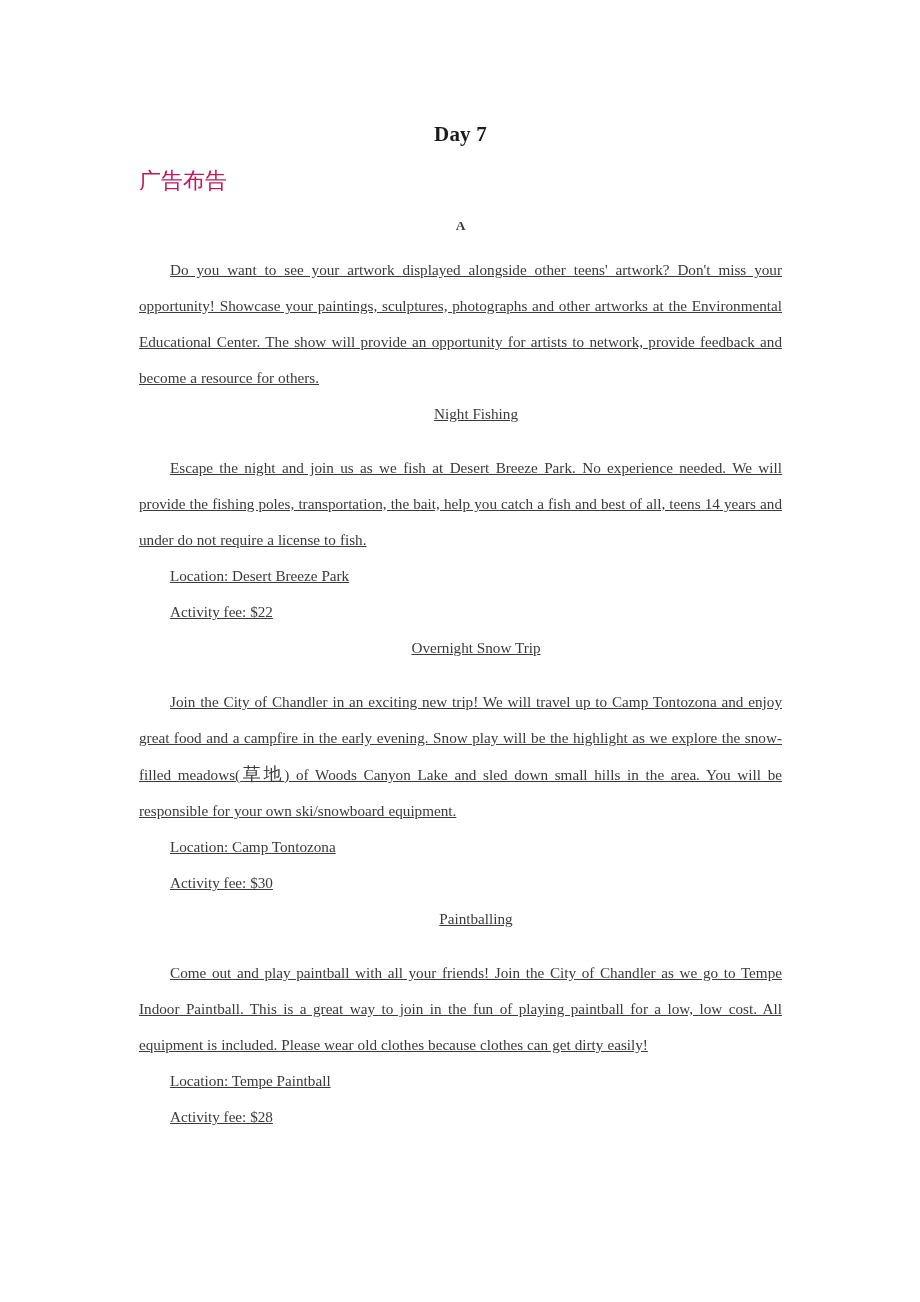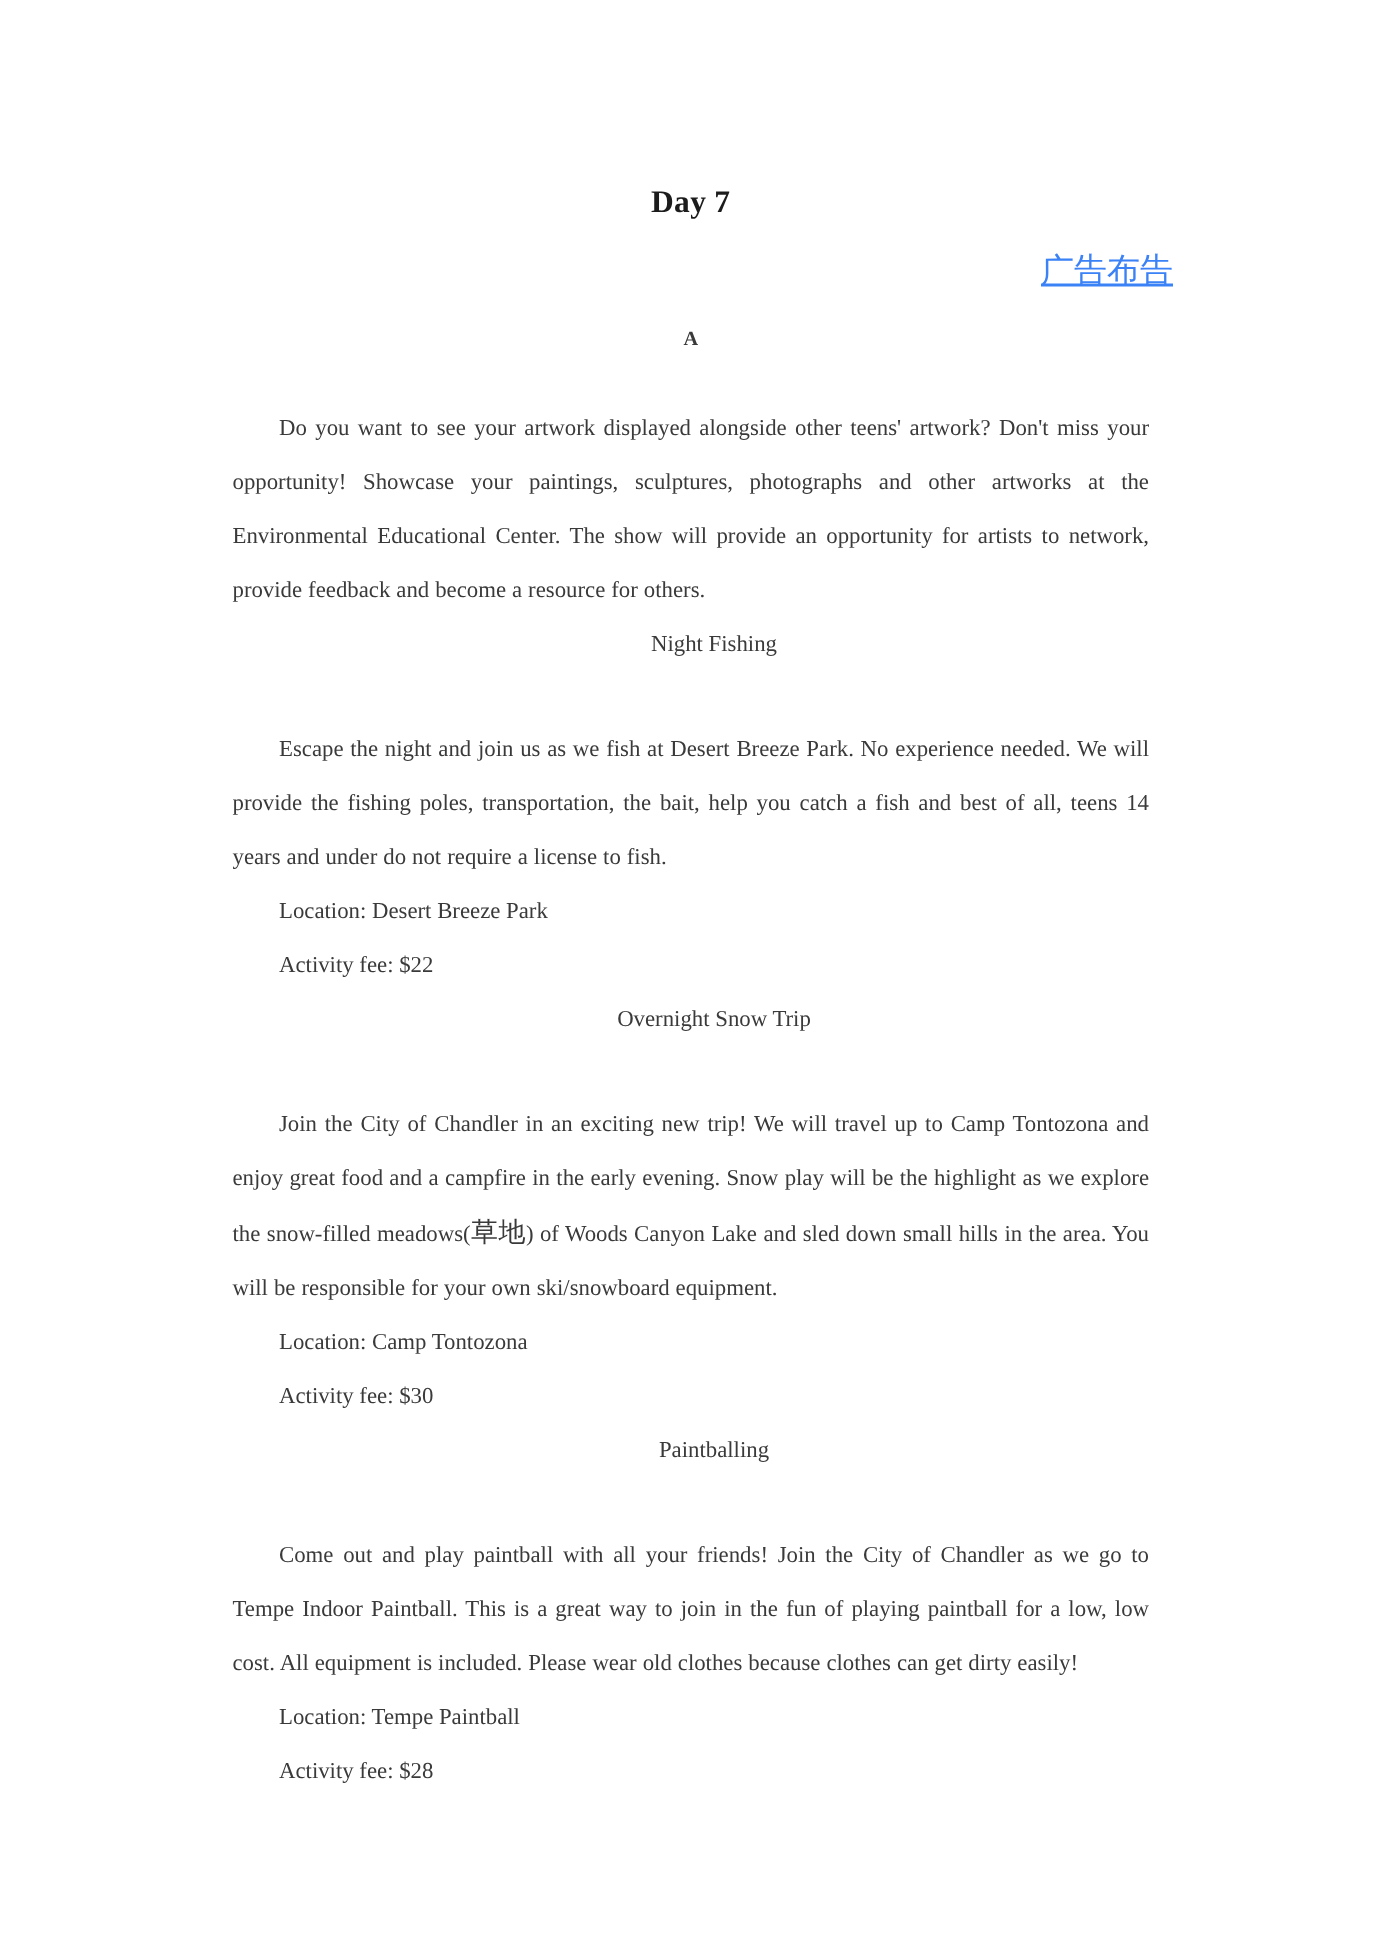--- a/index.html
+++ b/index.html
@@ -44,25 +44,24 @@
     letter-spacing: 0.2px;
     color: #1c1c1c;
     line-height: 1.15;
   }
 
   .doc-subtitle {
     margin: 0;
     padding-top: 22px;
     font-size: 22px;
     font-weight: normal;
-    text-align: right;
-    color: #3b82f6;
+    text-align: left;
+    color: #be185d;
     line-height: 1.2;
     font-family: "DejaVu Sans", "Liberation Sans", sans-serif;
-    text-decoration: underline;
   }
 
   .section-letter {
     margin: 0;
     padding-top: 23px;
     font-size: 13.5px;
     font-weight: bold;
     text-align: center;
     color: #3a3a3a;
     line-height: 1.2;
@@ -113,22 +112,23 @@
     text-indent: 31px;
     color: #3a3a3a;
   }
 
   .cn-inline {
     font-family: "DejaVu Sans", "Liberation Sans", sans-serif;
     font-size: 18px;
   }
 
   .block {
-    margin: 16px;
+    margin: 0;
     padding: 0;
+    text-decoration: underline;
   }
 </style>
 </head>
 <body>
 
 <div class="page">
   <div class="content">
 
     <h1 class="doc-title">Day 7</h1>
 

